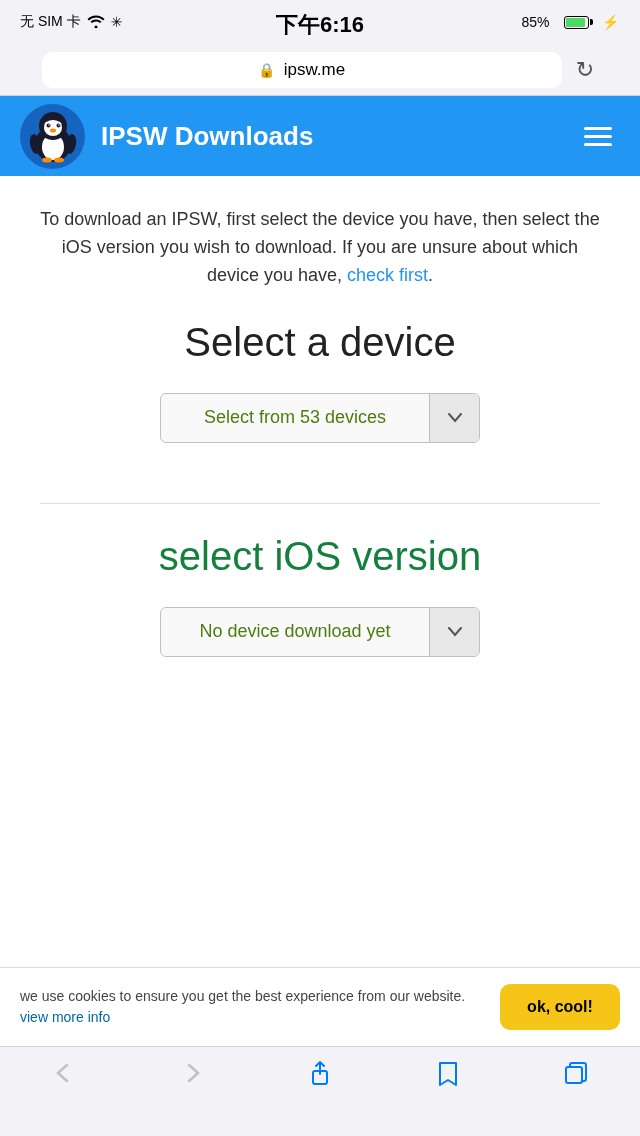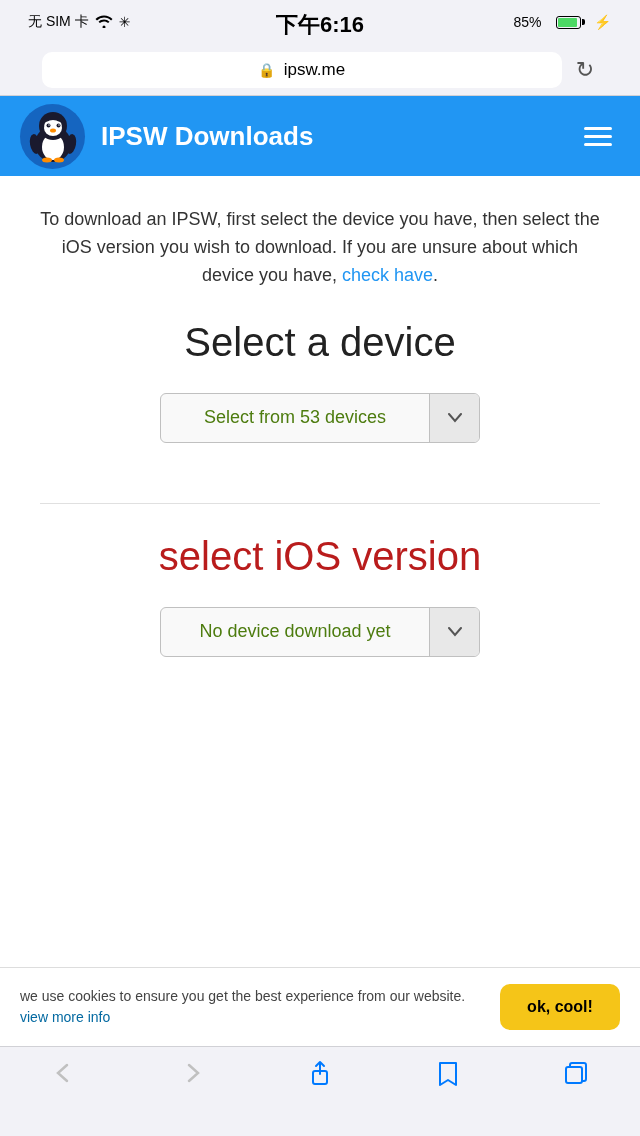--- a/index.html
+++ b/index.html
@@ -14,21 +14,21 @@
     }
 
     
     .status-bar {
       width: 100%;
       height: 44px;
       background: #f2f2f7;
       display: flex;
       align-items: center;
       justify-content: space-between;
-      padding: 0 28px;
+      padding: 0 20px;
       font-size: 15px;
       font-weight: 500;
       color: #000;
     }
     .status-left {
       display: flex;
       align-items: center;
       gap: 6px;
       font-size: 14px;
     }
@@ -176,21 +176,21 @@
     }
     .section-title {
       font-size: 40px;
       font-weight: 300;
       color: #222;
       margin-bottom: 28px;
     }
     .section-title-small {
       font-size: 40px;
       font-weight: 300;
-      color: #b91c1c;
+      color: #15803d;
       margin-bottom: 28px;
     }
 
     
     .select-wrapper {
       display: flex;
       align-items: center;
       justify-content: center;
       margin-bottom: 40px;
     }
@@ -372,21 +372,21 @@
   <div class="hamburger">
     <span></span>
     <span></span>
     <span></span>
   </div>
 </div>
 
 <div class="main-content">
   <p class="description">
     <span>To download an IPSW, first select the device you have, then select the iOS version you wish to download. If you are unsure about which device you have,</span>
-    <a href="#">check have</a><span>.</span>
+    <a href="#">check first</a><span>.</span>
   </p>
 
   <h1 class="section-title">Select a device</h1>
 
   <div class="select-wrapper">
     <div class="custom-select">
       <span class="select-label">Select from 53 devices</span>
       <div class="select-arrow">
         <svg width="14" height="10" viewBox="0 0 14 10">
           <path d="M1 1l6 7 6-7" stroke="#555" stroke-width="2" fill="none" stroke-linecap="round"></path>

